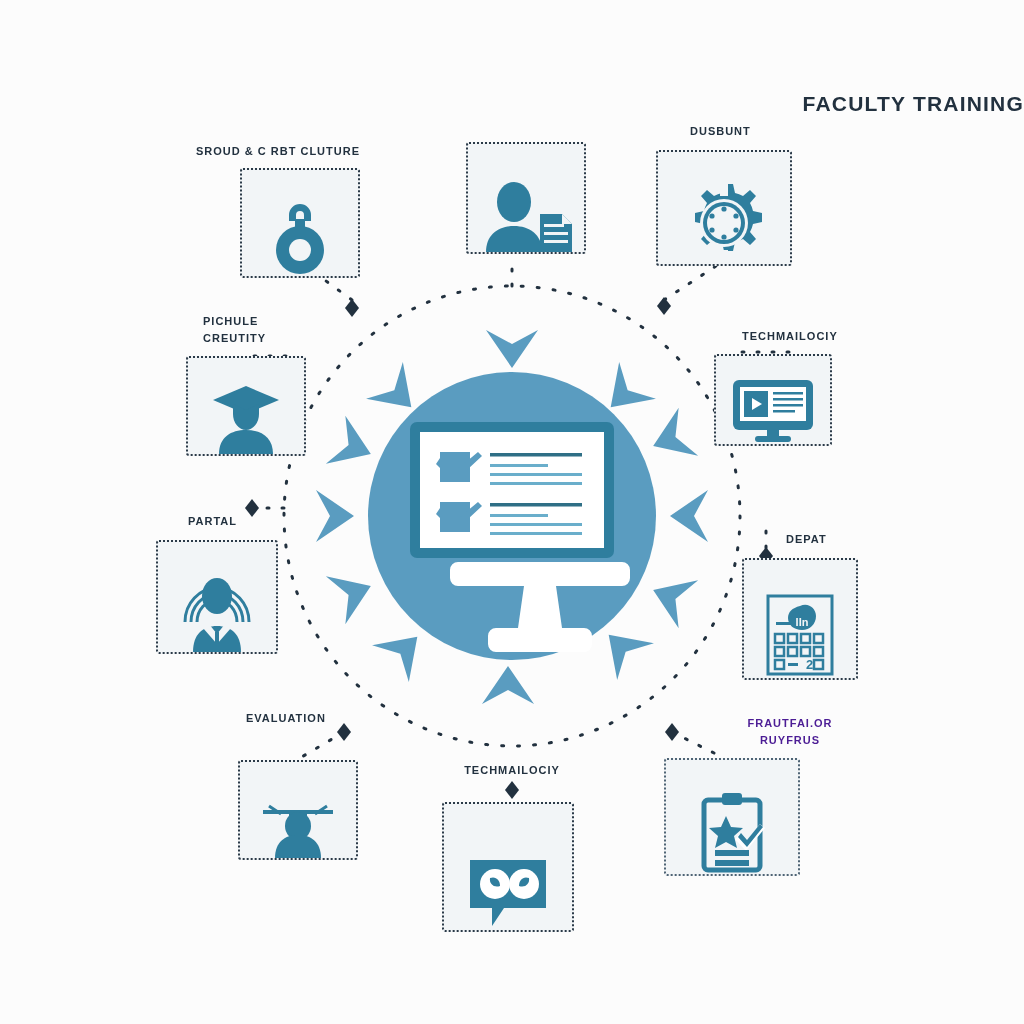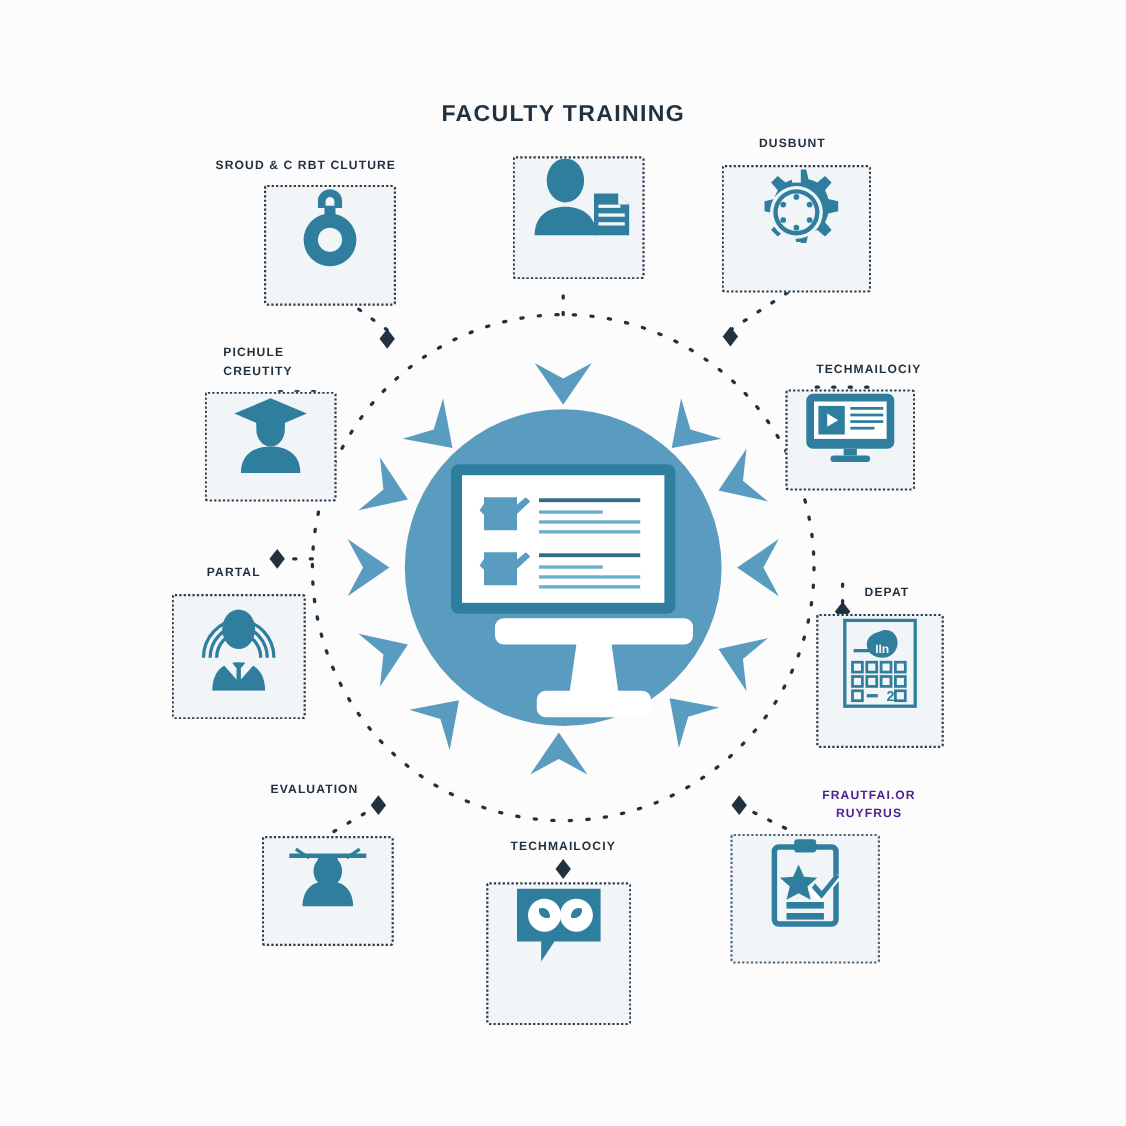--- a/index.html
+++ b/index.html
@@ -7,21 +7,21 @@
     width:1024px;height:1024px;
     background:#fdfdfd;
     font-family:"Liberation Sans", sans-serif;
     overflow:hidden;
   }
   #stage{position:relative;width:1024px;height:1024px;background:#fcfcfc;}
 
   
   .title{
     position:absolute;left:0;top:92px;width:1024px;
-    text-align:center;
+    text-align:right;
     font-size:21px;font-weight:bold;letter-spacing:1.2px;
     color:#22313f;
   }
 
   
   #links{position:absolute;left:0;top:0;width:1024px;height:1024px;}
 
   
   .hub{
     position:absolute;left:368px;top:372px;width:288px;height:288px;
@@ -31,21 +31,21 @@
   .hub-svg{position:absolute;left:0;top:0;width:288px;height:288px;}
 
   
   .node{position:absolute;}
   .card{
     position:absolute;
     border:2px dotted #2b3a48;
     border-radius:3px;
     background:#f2f5f7;
     box-sizing:border-box;
-    display:flex;align-items:flex-start;justify-content:center;
+    display:flex;align-items:flex-end;justify-content:center;
   }
   .card.light{border-color:#4f6475;}
   .card svg{display:block;}
   .label{
     position:absolute;
     font-size:11px;font-weight:bold;letter-spacing:1px;
     color:#22313f;
     white-space:pre;
     line-height:17px;
   }

